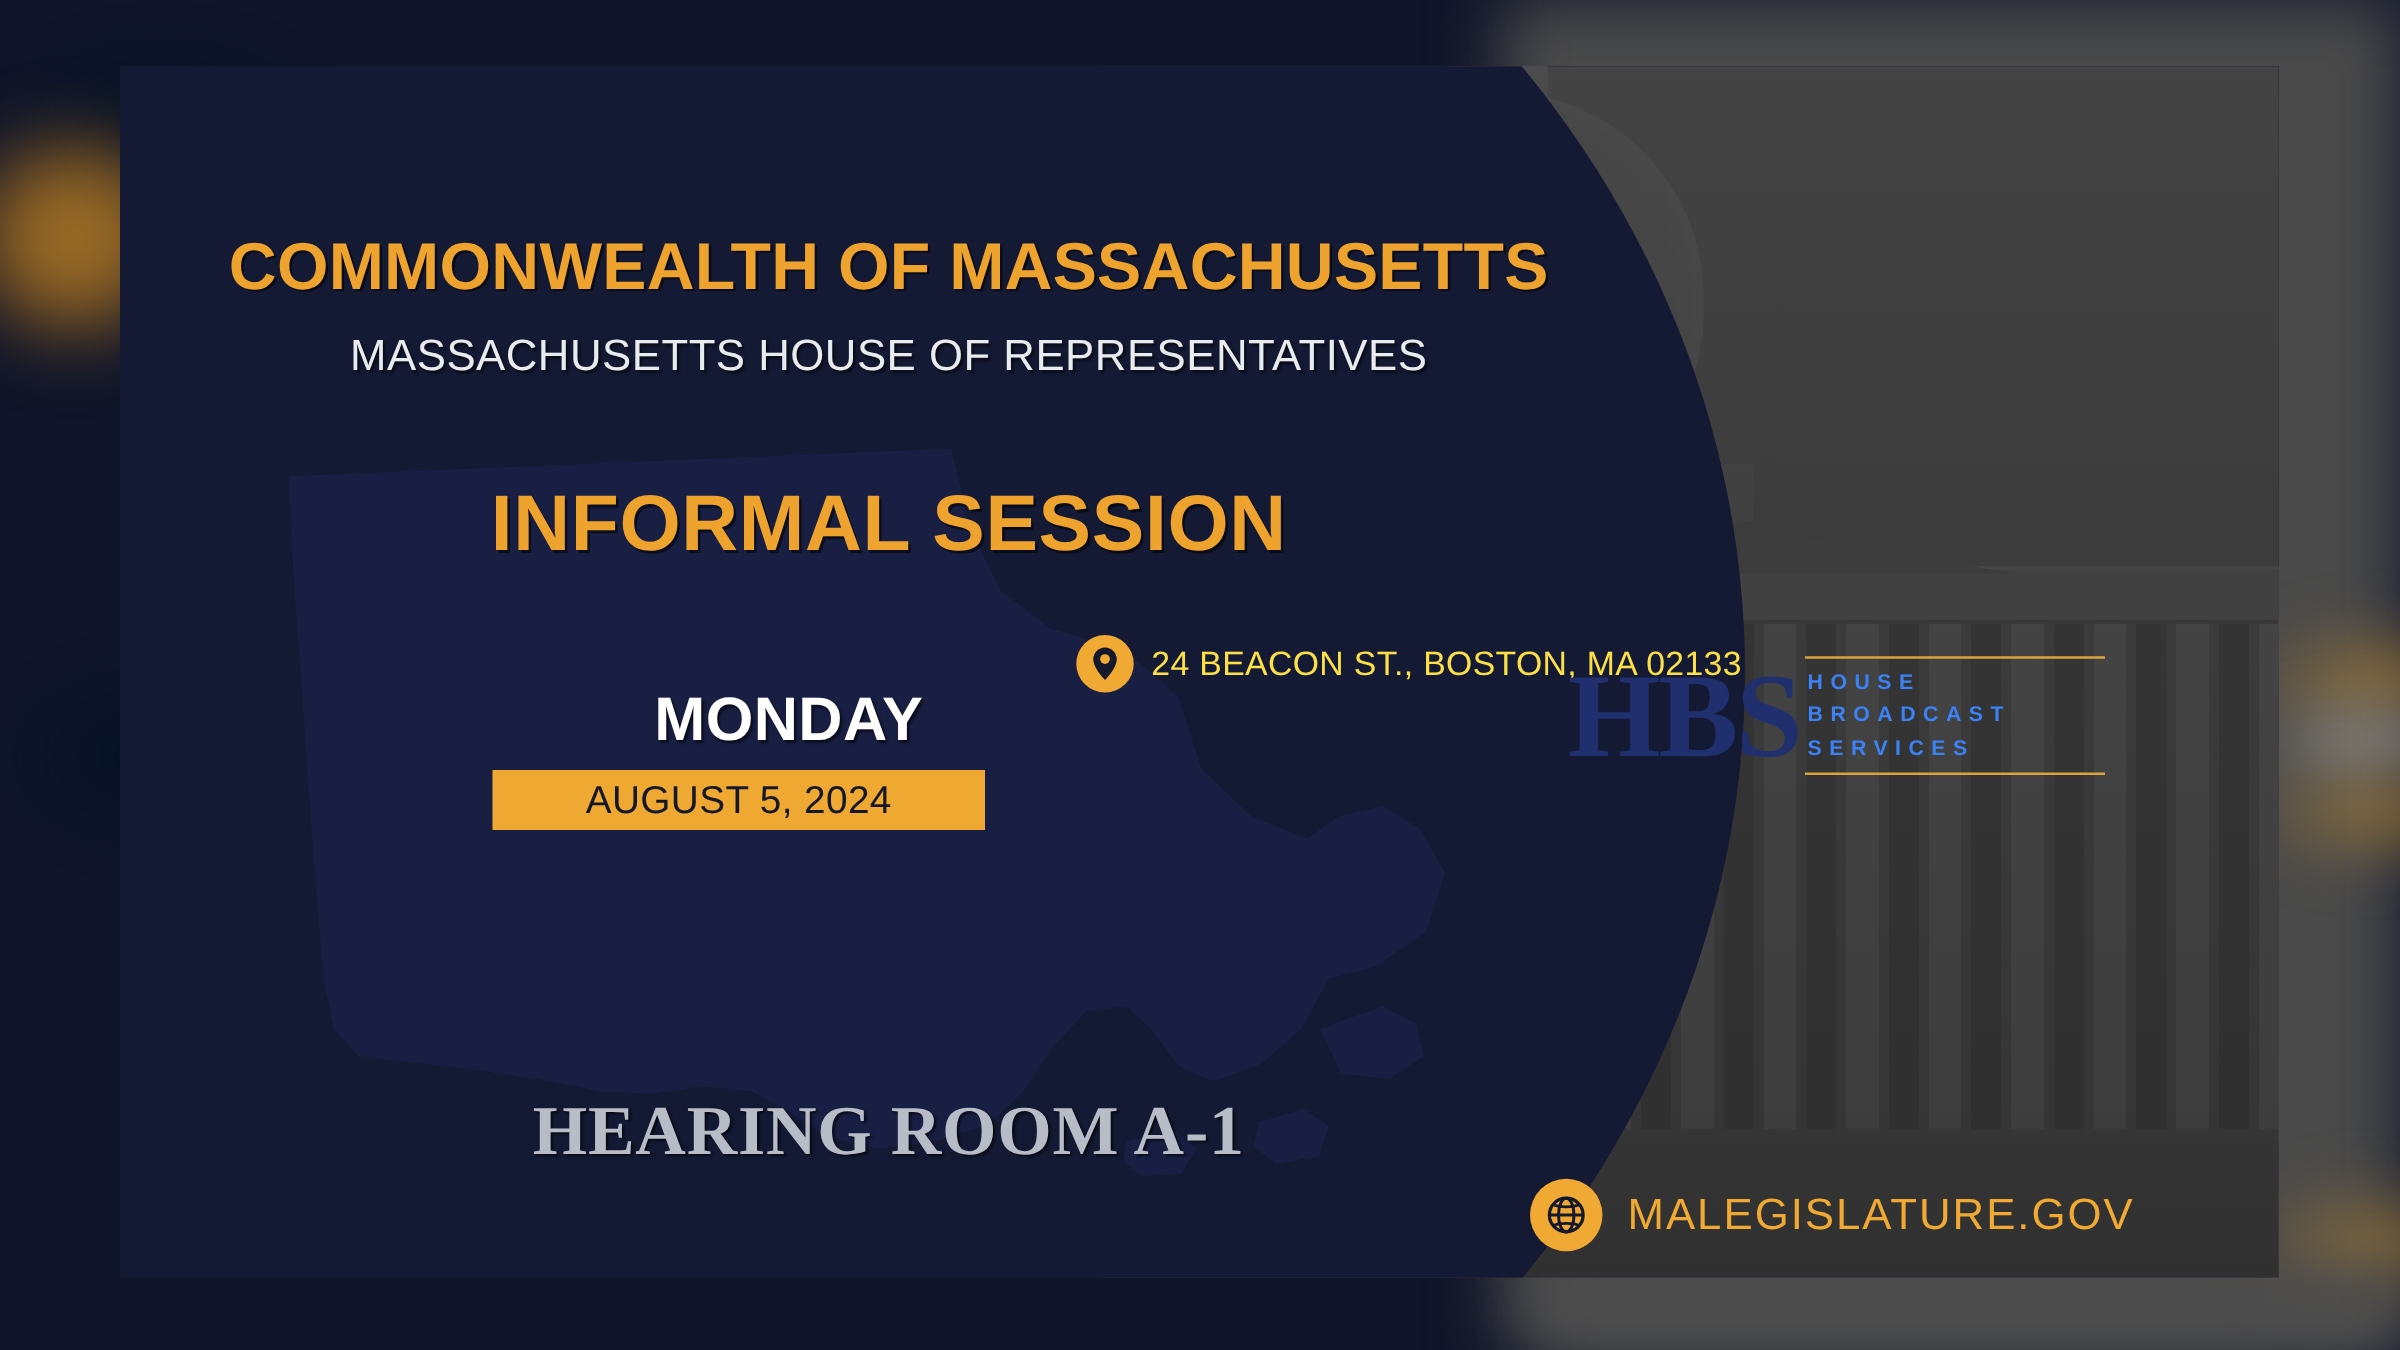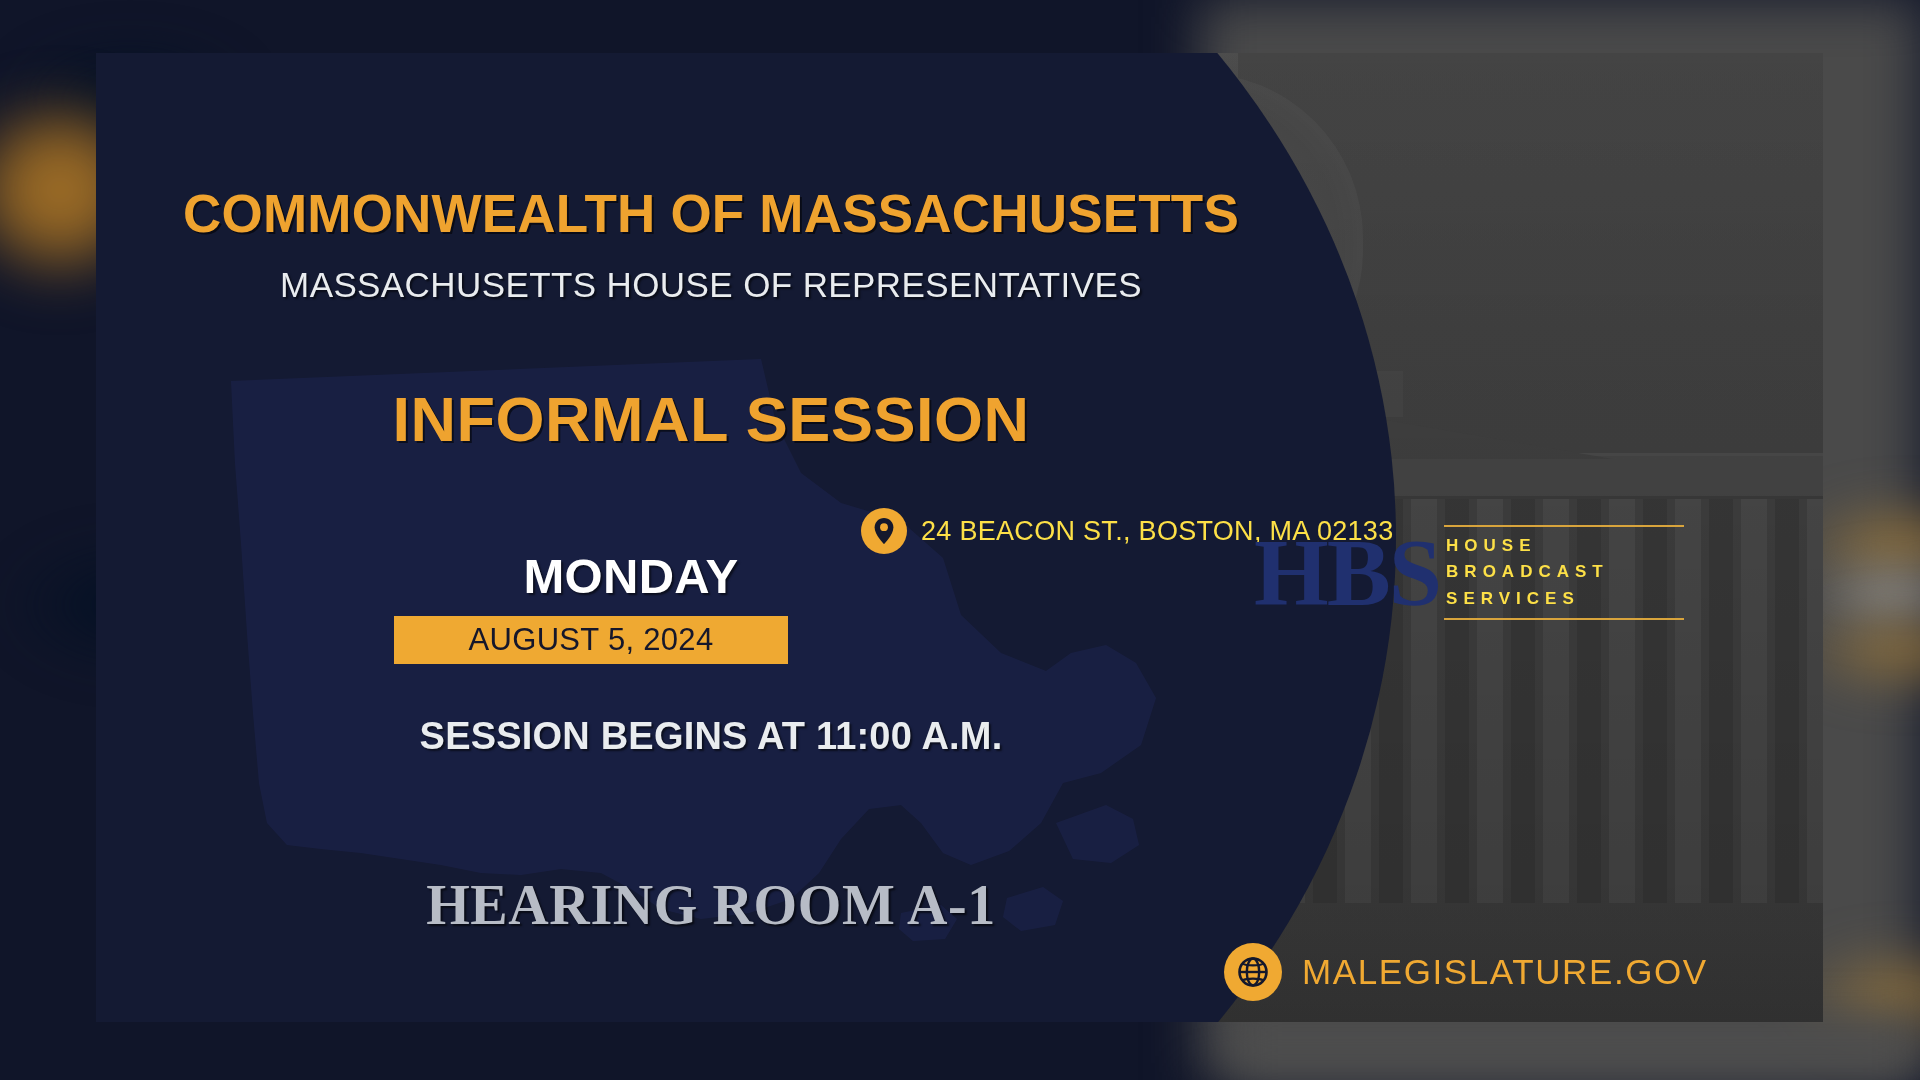--- a/index.html
+++ b/index.html
@@ -225,21 +225,21 @@
     font-size:96px;font-weight:bold;color:#20306f;
     letter-spacing:-2px;line-height:.95;
   }
   .hbs-words{
     padding:6px 0 6px 0;
     border-top:2px solid #d8a43c;
     border-bottom:2px solid #d8a43c;
     width:240px;
   }
   .hbs-words div{
-    color:#fde047;font-size:17px;font-weight:bold;
+    color:#3b82f6;font-size:17px;font-weight:bold;
     letter-spacing:6px;line-height:1.55;
     padding-left:2px;
   }
 
   
   .web-row{
     position:absolute;left:1128px;top:890px;
     display:flex;align-items:center;gap:20px;
   }
   .globe-badge{
@@ -318,21 +318,20 @@
       </span>
       <span class="address-text">24 BEACON ST., BOSTON, MA 02133</span>
     </div>
 
     <div class="day">MONDAY</div>
 
     <div class="date-banner">
       <span>AUGUST 5, 2024</span>
     </div>
 
-    <div class="begins">SESSION BEGINS AT 11:00 A.M.</div>
 
     <div class="room">
       <div>HEARING ROOM A-1</div>
     </div>
 
     <div class="hbs">
       <div class="hbs-mark">HBS</div>
       <div class="hbs-words">
         <div>HOUSE</div>
         <div>BROADCAST</div>

